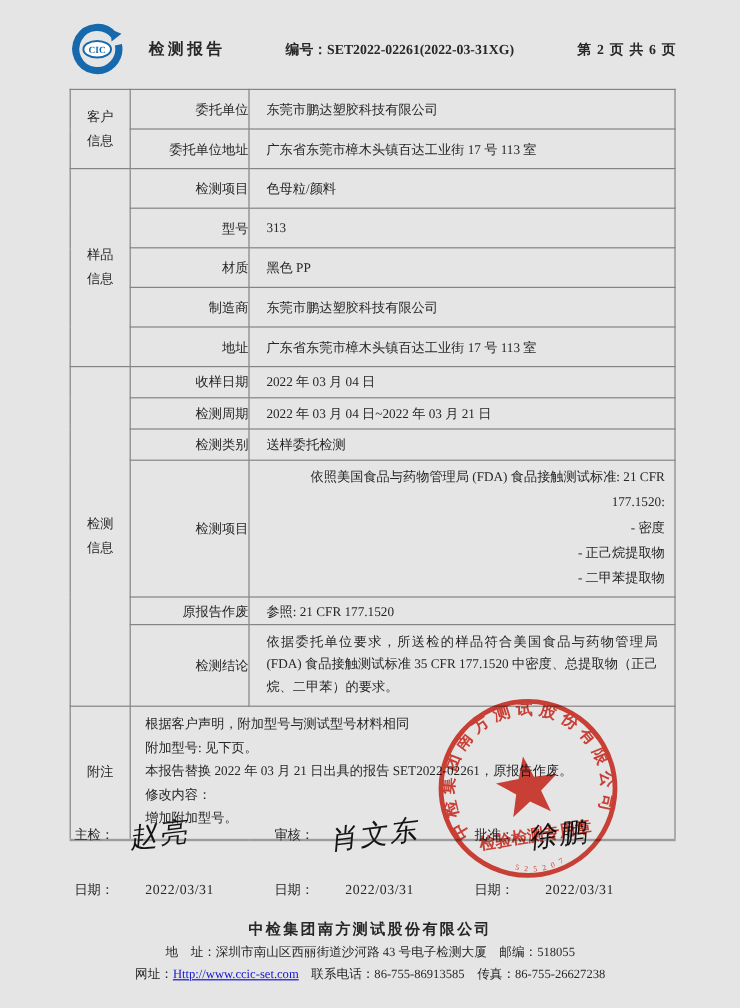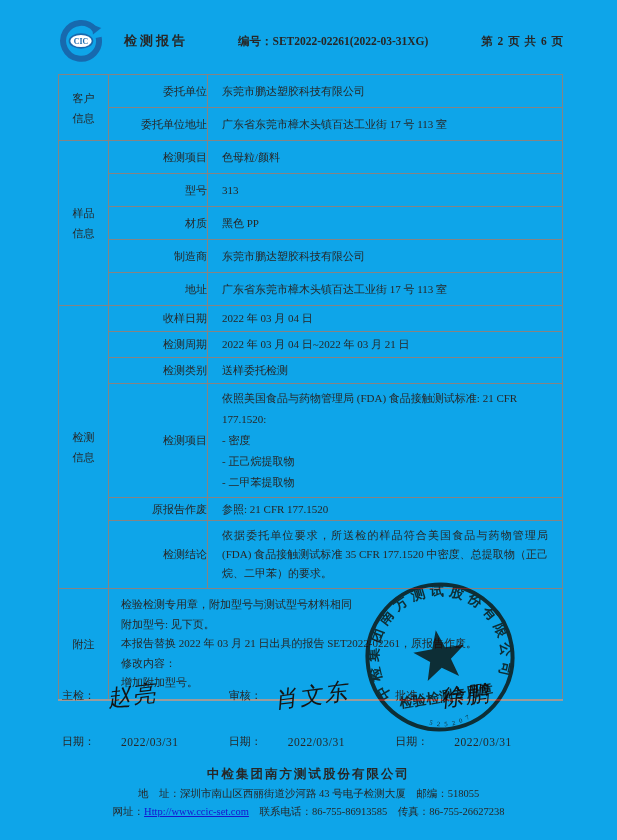--- a/index.html
+++ b/index.html
@@ -1,39 +1,39 @@
 <!DOCTYPE html>
 <html><head>
 <meta charset="utf-8">
 <style>
   * { margin:0; padding:0; box-sizing:border-box; }
   html,body { background:#ffffff; }
   .page {
-    position:relative; width:617px; height:840px; background:#0ea5e9;
+    position:relative; width:617px; height:840px; background:#e5e5e5;
     font-family:"Liberation Serif","DejaVu Serif",serif; color:#272727;
     overflow:hidden;
   }
   
   .header { position:absolute; left:58px; top:16px; width:506px; height:50px;
             display:flex; align-items:center; }
   .logo { width:46px; height:46px; flex:0 0 auto; }
   .header-title { font-weight:bold; font-size:13px; letter-spacing:3px; margin-left:20px; }
   .report-no { font-weight:bold; font-size:11.5px; margin-left:50px; white-space:nowrap; }
   .page-info { font-weight:bold; font-size:11.5px; margin-left:auto; white-space:nowrap; letter-spacing:1px; }
   
   .info-table { position:absolute; left:58px; top:74px; width:504px;
                 border-collapse:collapse; table-layout:fixed; font-size:11px; }
   .info-table td { border:1px solid #848484; vertical-align:middle; overflow:hidden; }
   .info-table tr.last td { border-bottom:2px solid #9b9b9b; }
   td.section { text-align:center; white-space:pre-line; line-height:20px; }
   td.flabel { padding-left:12px;text-align:right; }
   td.fvalue { padding-left:14px; padding-right:8px; }
   .h33 { height:33px; } .h26 { height:26px; } .h90 { height:90px; }
   .h23 { height:23px; } .h48 { height:48px; } .h98 { height:98px; }
-  .cell-lines { padding:4px 0; }
+  .cell-lines { padding:4px 0;text-align:right; }
   .cell-lines div { line-height:21px; }
   .wrap-text { line-height:19px; padding:5px 14px 5px 14px; text-align:justify; }
   td.notecell { padding:6px 10px 6px 12px; vertical-align:middle; }
   td.notecell div { line-height:19.5px; }
   
   .stamp { position:absolute; left:360px; top:577px; width:160px; height:160px;
            transform:rotate(-9deg); mix-blend-mode:multiply; opacity:.93; z-index:5;
            pointer-events:none; }
   
   .signatures { position:absolute; left:62px; top:672px; width:500px;
@@ -142,21 +142,21 @@
         <td class="fvalue">参照: 21 CFR 177.1520</td>
       </tr>
       <tr class="h48">
         <td class="flabel">检测结论</td>
         <td class="wrap-text">依据委托单位要求，所送检的样品符合美国食品与药物管理局 (FDA) 食品接触测试标准 35 CFR 177.1520 中密度、总提取物（正己烷、二甲苯）的要求。</td>
       </tr>
 
       <tr class="h98 last">
         <td class="section">附注</td>
         <td class="notecell" colspan="2">
-          <div>检验检测专用章，附加型号与测试型号材料相同</div>
+          <div>根据客户声明，附加型号与测试型号材料相同</div>
           <div>附加型号: 见下页。</div>
           <div>本报告替换 2022 年 03 月 21 日出具的报告 SET2022-02261，原报告作废。</div>
           <div>修改内容：</div>
           <div>增加附加型号。</div>
         </td>
       </tr>
     </tbody>
   </table>
 
   <svg class="stamp" viewBox="-80 -80 160 160">

